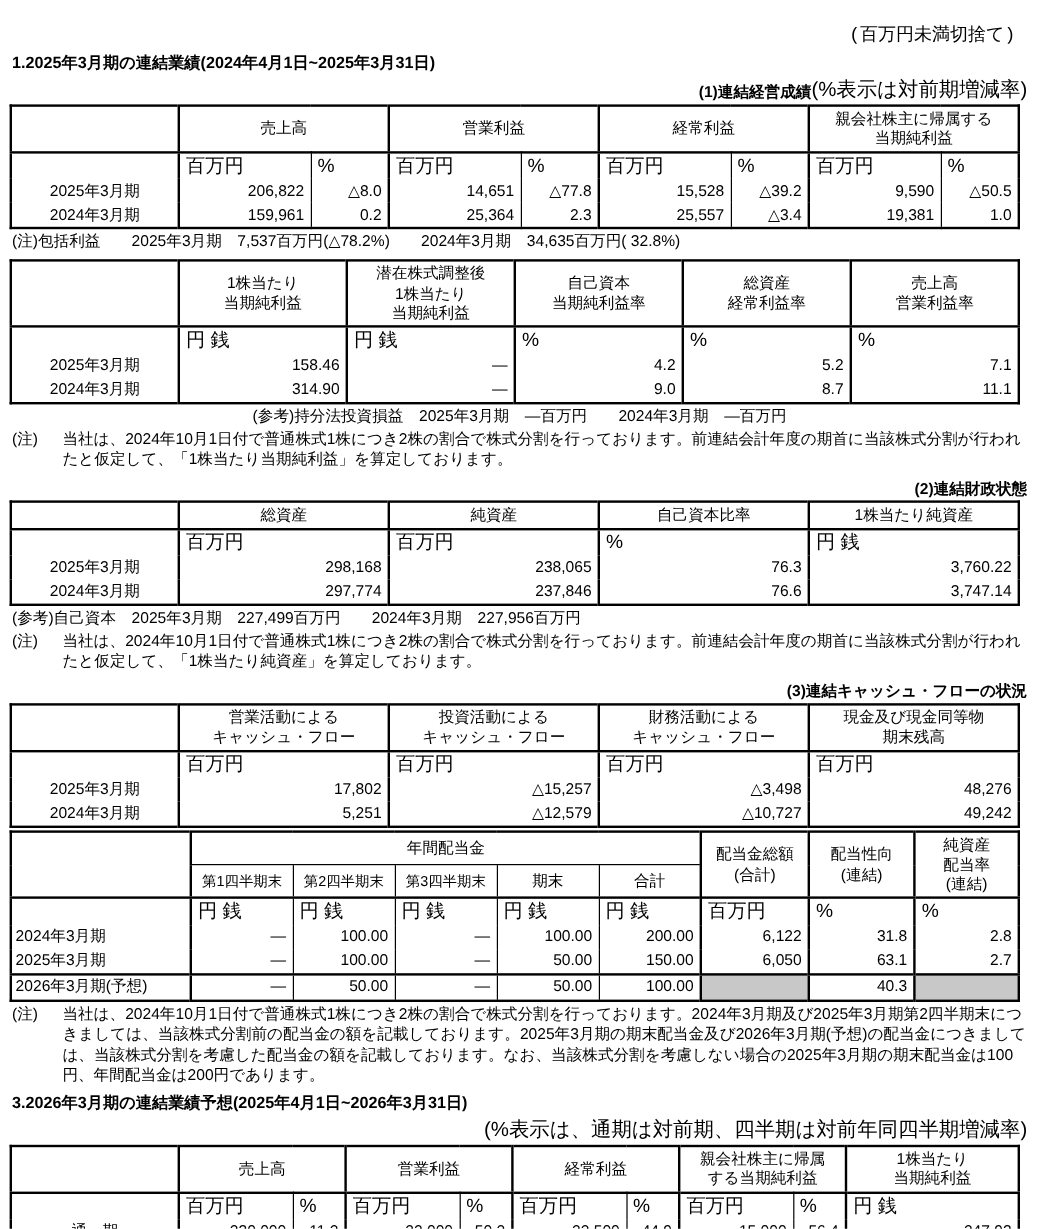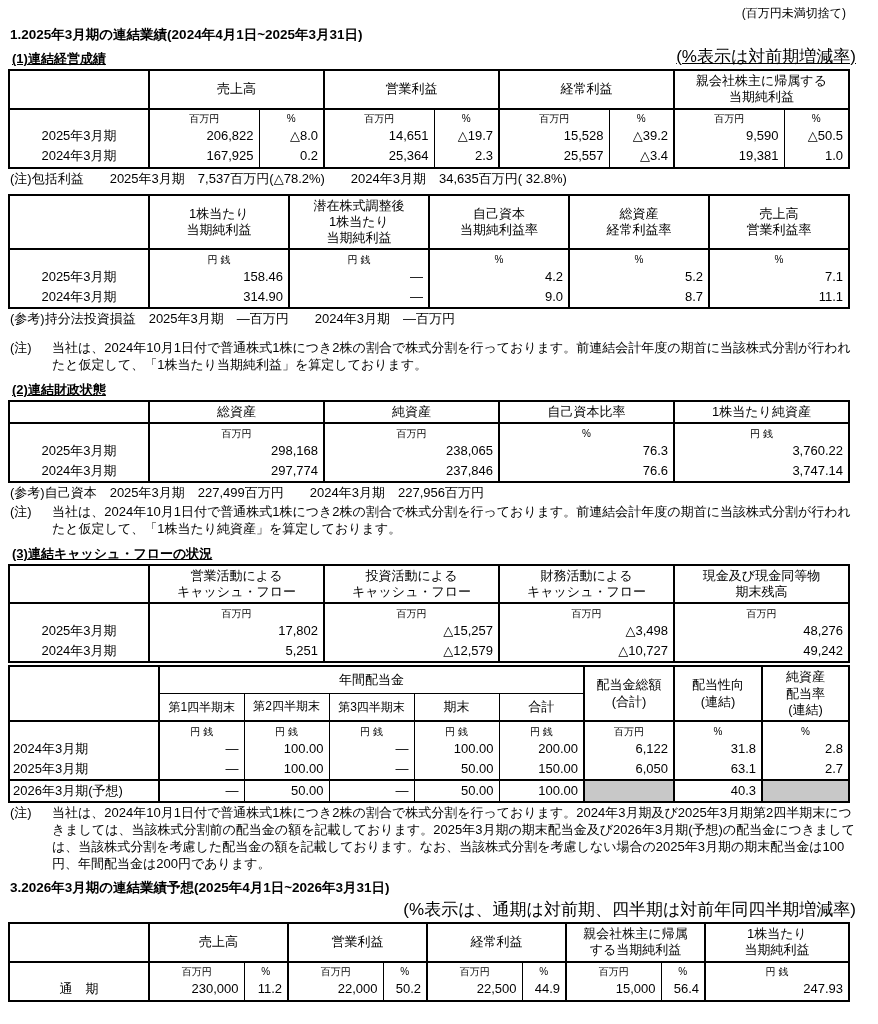--- a/index.html
+++ b/index.html
@@ -3,30 +3,30 @@
 <meta charset="utf-8">
 <style>
   html,body{margin:0;padding:0;background:#ffffff;}
   body{
     width:878px;height:1024px;overflow:hidden;
     font-family:"Liberation Sans","DejaVu Sans",sans-serif;
     color:#000;font-size:13px;line-height:1.3;
   }
   .page{padding:4px 8px 0 8px;width:848px;}
   .right{text-align:right;}
-  .topnote{margin:2px 10px 4px 0;font-size:12px;}
+  .topnote{margin:16px 10px 4px 0;font-size:15px;font-family:Liberation Mono, monospace;}
   .sec-title{font-weight:bold;font-size:13.5px;margin:4px 0 3px 2px;}
-  .sub-head{display:flex;justify-content:space-between;align-items:flex-end;margin:3px 0 1px 4px;text-decoration:underline;}
+  .sub-head{display:flex;justify-content:flex-end;align-items:flex-end;margin:3px 0 1px 4px;}
   .sub-title{font-weight:bold;font-size:13px;}
   .pct-note{font-size:17px;}
   table.fin{border-collapse:collapse;border:2px solid #000;width:840px;table-layout:fixed;margin:1px 0 2px 0;}
   table.fin th{font-weight:normal;text-align:center;white-space:pre-line;padding:2px 2px;font-size:13px;line-height:1.25;}
   table.fin thead th{border-bottom:2px solid #000;}
   table.fin td{padding:0 5px;height:20px;font-size:13px;}
-  table.fin tr.unit td{height:16px;font-size:10px;text-align:center;padding-top:1px;}
+  table.fin tr.unit td{height:16px;font-size:16px;text-align:left;padding-top:1px;}
   table.fin td.num{text-align:right;}
   table.fin td.lblc{text-align:center;padding:0 2px;}
   table.fin td.lbll{text-align:left;padding:0 3px;}
   .b1{border-left:1px solid #000;}
   .b2{border-left:2px solid #000;}
   .hb1{border-bottom:1px solid #000 !important;margin-left:24px;}
   .shade{background:#c8c8c8;}
   tr.sep td{border-top:2px solid #000;}
   .inline-note{margin:1px 0 6px 2px;}
   .note{display:flex;margin:2px 0 8px 2px;}
@@ -79,29 +79,29 @@
         <td class="b2">百万円</td>
           <td class="b1">%</td>
         <td class="b2">百万円</td>
           <td class="b1">%</td>
       </tr>
       <tr>
         <td class="lblc">2025年3月期</td>
         <td class="num b2">206,822</td>
           <td class="num b1">△8.0</td>
         <td class="num b2">14,651</td>
-          <td class="num b1">△19.7</td>
+          <td class="num b1">△77.8</td>
         <td class="num b2">15,528</td>
           <td class="num b1">△39.2</td>
         <td class="num b2">9,590</td>
           <td class="num b1">△50.5</td>
       </tr>
       <tr>
         <td class="lblc">2024年3月期</td>
-        <td class="num b2">167,925</td>
+        <td class="num b2">159,961</td>
           <td class="num b1">0.2</td>
         <td class="num b2">25,364</td>
           <td class="num b1">2.3</td>
         <td class="num b2">25,557</td>
           <td class="num b1">△3.4</td>
         <td class="num b2">19,381</td>
           <td class="num b1">1.0</td>
       </tr>
     </tbody>
   </table>
@@ -154,21 +154,21 @@
         <td class="lblc">2024年3月期</td>
         <td class="num b2">314.90</td>
         <td class="num b2">—</td>
         <td class="num b2">9.0</td>
         <td class="num b2">8.7</td>
         <td class="num b2">11.1</td>
       </tr>
     </tbody>
   </table>
 
-  <div class="inline-note" style="margin-bottom:12px;">(参考)持分法投資損益　2025年3月期　—百万円　　2024年3月期　—百万円</div>
+  <div class="inline-note" style="margin-bottom:2px;text-align:center;">(参考)持分法投資損益　2025年3月期　—百万円　　2024年3月期　—百万円</div>
 
   <div class="note">
     <span class="nl">(注)</span>
     <span class="nt">当社は、2024年10月1日付で普通株式1株につき2株の割合で株式分割を行っております。前連結会計年度の期首に当該株式分割が行われたと仮定して、「1株当たり当期純利益」を算定しております。</span>
   </div>
 
   <div class="sub-head">
     <span class="sub-title">(2)連結財政状態</span>
   </div>
 
@@ -291,21 +291,21 @@
         <th rowspan="2" class="b2">配当金総額
 (合計)</th>
         <th rowspan="2" class="b2">配当性向
 (連結)</th>
         <th rowspan="2" class="b2">純資産
 配当率
 (連結)</th>
       </tr>
       <tr>
         <th class="b2" style="font-size:12px;">第1四半期末</th>
-        <th class="b1" style="font-size:12px;font-family:Liberation Mono, monospace;">第2四半期末</th>
+        <th class="b1" style="font-size:12px;">第2四半期末</th>
         <th class="b1" style="font-size:12px;">第3四半期末</th>
         <th class="b1">期末</th>
         <th class="b1">合計</th>
       </tr>
     </thead>
     <tbody>
       <tr class="unit">
         <td></td>
         <td class="b2">円 銭</td>
         <td class="b1">円 銭</td>

